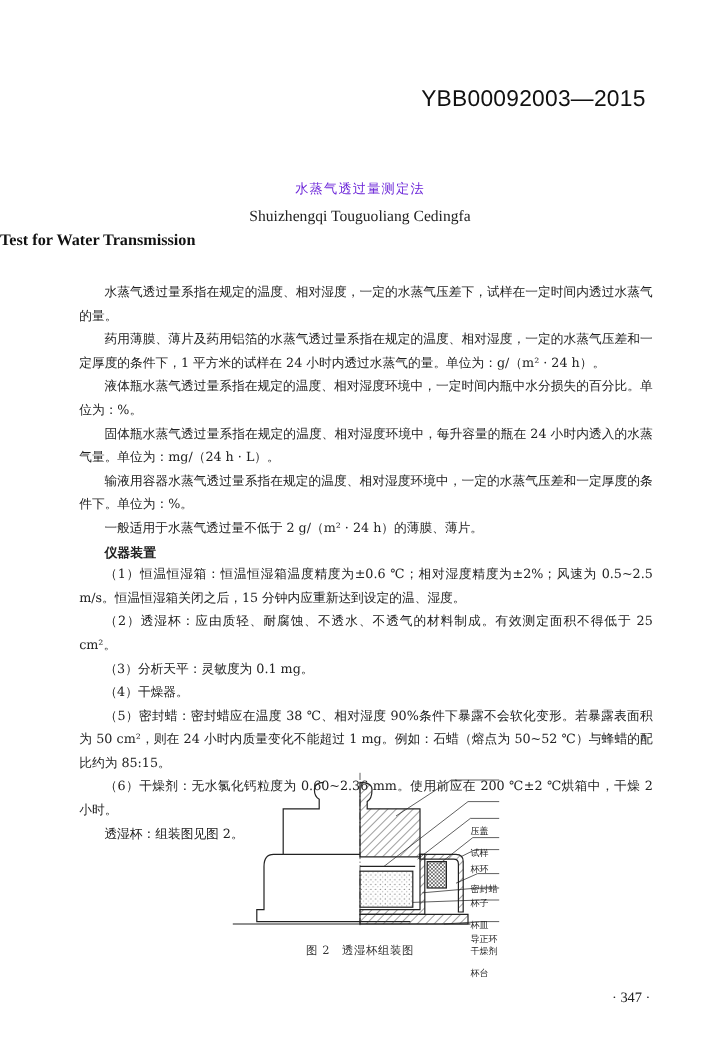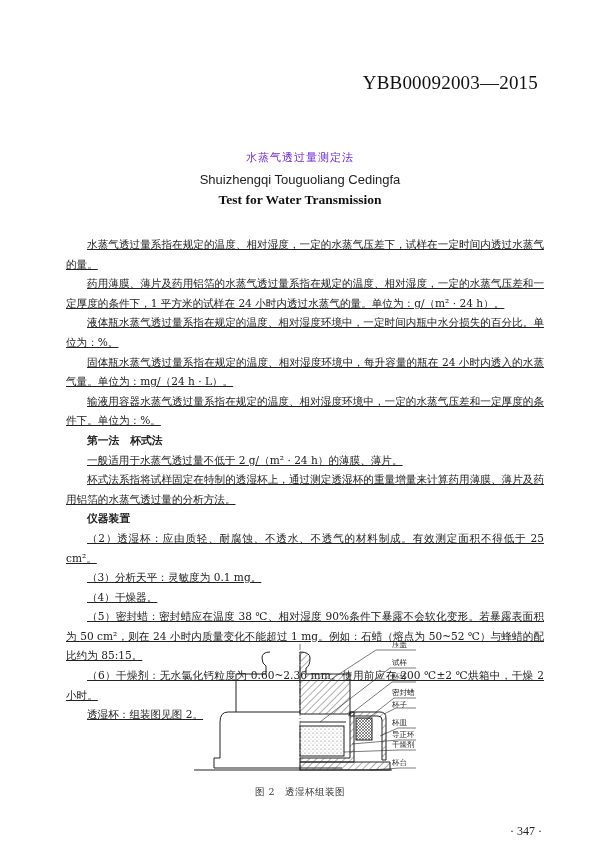--- a/index.html
+++ b/index.html
@@ -1,55 +1,54 @@
 <!DOCTYPE html>
 <html><head>
 <meta charset="utf-8">
 <style>
   html, body { margin: 0; padding: 0; background: #ffffff; }
   body { width: 600px; height: 865px; position: relative; overflow: hidden;
          font-family: "DejaVu Serif", "Liberation Serif", serif; color: #1a1a1a; }
-  .std-code { position: absolute; top: 72px; right: 62px; font-family: Liberation Serif, serif;
+  .std-code { position: absolute; top: 72px; right: 62px; font-family: Liberation Sans, sans-serif;
               font-size: 19px; letter-spacing: 0.2px; color: #111; }
   .title-cn { position: absolute; top: 150px; left: 0; width: 600px; text-align: center;
               font-family: "DejaVu Sans", sans-serif; font-size: 11px; letter-spacing: 1px; color: #6d28d9; }
   .title-pinyin { position: absolute; top: 172px; left: 0; width: 600px; text-align: center;
-              font-family: Liberation Sans, sans-serif; font-size: 13px; color: #222; }
-  .title-en { position: absolute; top: 192px; left: 0; width: 600px; text-align: center;
+              font-family: Liberation Serif, serif; font-size: 13px; color: #222; }
+  .title-en { position: absolute; top: 192px; left: 0; width: 600px; 
               font-family: "Liberation Serif", serif; font-weight: bold; font-size: 13.5px; color: #111; }
   .body-text { position: absolute; left: 66px; top: 235px; width: 478px;
                font-size: 10.6px; line-height: 19.6px; color: #222; }
-  .para { margin: 0; text-indent: 21px; text-align: justify; text-decoration: underline; }
+  .para { margin: 0; text-indent: 21px; text-align: justify; }
   .head { margin: 0; text-indent: 21px; font-family: "DejaVu Sans", sans-serif; font-weight: bold; font-size: 10.8px; }
   .figure { position: absolute; left: 180px; top: 640px; width: 240px; height: 135px; }
   .fig-caption { position: absolute; top: 786px; left: 0; width: 600px; text-align: center;
                  font-size: 9.5px; color: #333; letter-spacing: 0.5px; }
   .page-num { position: absolute; top: 824px; right: 58px; font-family: "Liberation Serif", serif;
               font-size: 12px; color: #222; text-align: right; }
-  .fig-label { position: absolute; font-size: 7.5px; color: #222; font-family: "DejaVu Sans", sans-serif; }
+  .fig-label { position: absolute; font-size: 7.5px; color: #222; font-family: "DejaVu Sans", sans-serif; margin-top: 48px; }
 </style>
 </head>
 <body>
 
 <div class="std-code">YBB00092003—2015</div>
 
 <div class="title-cn">水蒸气透过量测定法</div>
 <div class="title-pinyin">Shuizhengqi Touguoliang Cedingfa</div>
 <div class="title-en">Test for Water Transmission</div>
 
 <div class="body-text">
   <p class="para">水蒸气透过量系指在规定的温度、相对湿度，一定的水蒸气压差下，试样在一定时间内透过水蒸气的量。</p>
   <p class="para">药用薄膜、薄片及药用铝箔的水蒸气透过量系指在规定的温度、相对湿度，一定的水蒸气压差和一定厚度的条件下，1 平方米的试样在 24 小时内透过水蒸气的量。单位为：g/（m² · 24 h）。</p>
   <p class="para">液体瓶水蒸气透过量系指在规定的温度、相对湿度环境中，一定时间内瓶中水分损失的百分比。单位为：%。</p>
   <p class="para">固体瓶水蒸气透过量系指在规定的温度、相对湿度环境中，每升容量的瓶在 24 小时内透入的水蒸气量。单位为：mg/（24 h · L）。</p>
   <p class="para">输液用容器水蒸气透过量系指在规定的温度、相对湿度环境中，一定的水蒸气压差和一定厚度的条件下。单位为：%。</p>
-  <p class="head">第一法　杯式法</p>
   <p class="para">一般适用于水蒸气透过量不低于 2 g/（m² · 24 h）的薄膜、薄片。</p>
-  <p class="para">杯式法系指将试样固定在特制的透湿杯上，通过测定透湿杯的重量增量来计算药用薄膜、薄片及药用铝箔的水蒸气透过量的分析方法。</p>
   <p class="head">仪器装置</p>
+  <p class="para">（1）恒温恒湿箱：恒温恒湿箱温度精度为±0.6 ℃；相对湿度精度为±2%；风速为 0.5~2.5 m/s。恒温恒湿箱关闭之后，15 分钟内应重新达到设定的温、湿度。</p>
   <p class="para">（2）透湿杯：应由质轻、耐腐蚀、不透水、不透气的材料制成。有效测定面积不得低于 25 cm²。</p>
   <p class="para">（3）分析天平：灵敏度为 0.1 mg。</p>
   <p class="para">（4）干燥器。</p>
   <p class="para">（5）密封蜡：密封蜡应在温度 38 ℃、相对湿度 90%条件下暴露不会软化变形。若暴露表面积为 50 cm²，则在 24 小时内质量变化不能超过 1 mg。例如：石蜡（熔点为 50~52 ℃）与蜂蜡的配比约为 85:15。</p>
   <p class="para">（6）干燥剂：无水氯化钙粒度为 0.60~2.36 mm。使用前应在 200 ℃±2 ℃烘箱中，干燥 2 小时。</p>
   <p class="para">透湿杯：组装图见图 2。</p>
 </div>
 
 <div class="figure">
   <svg width="240" height="135" viewBox="0 0 240 135">

